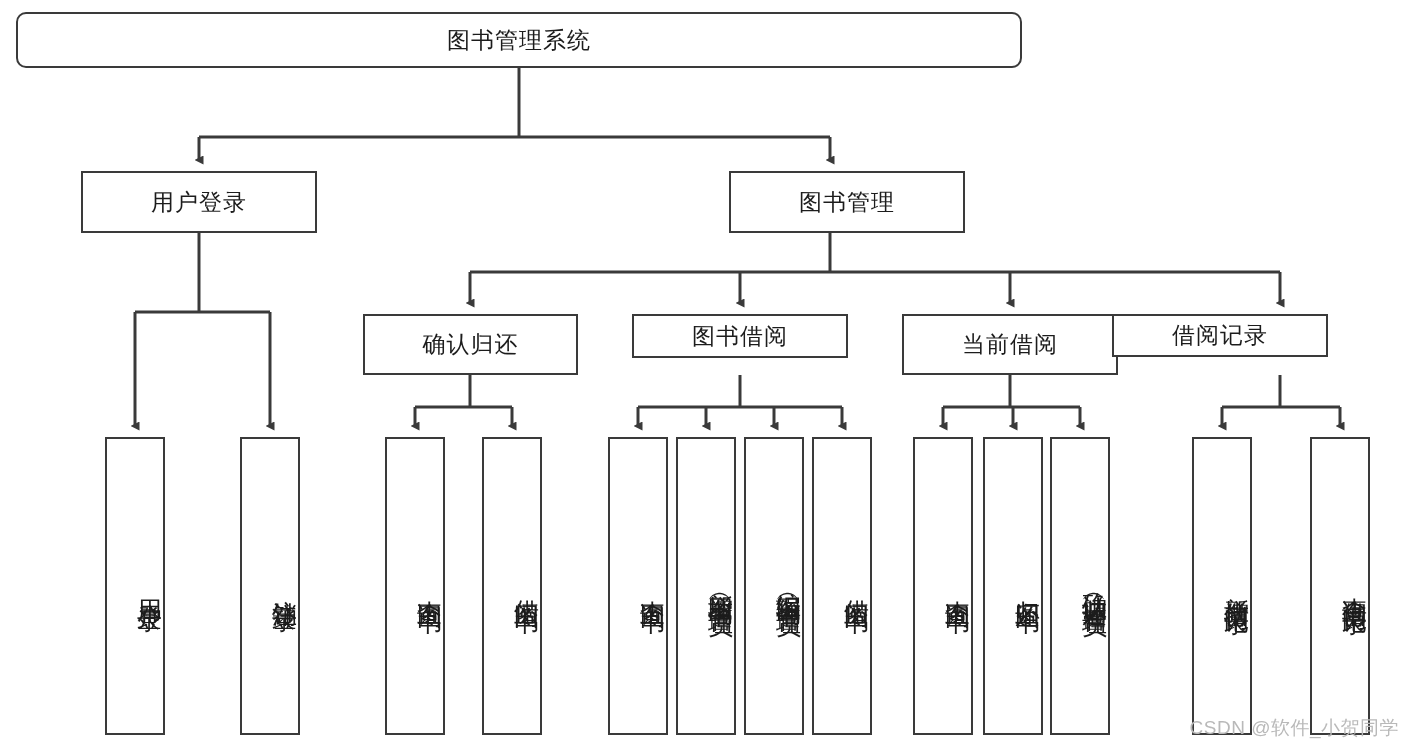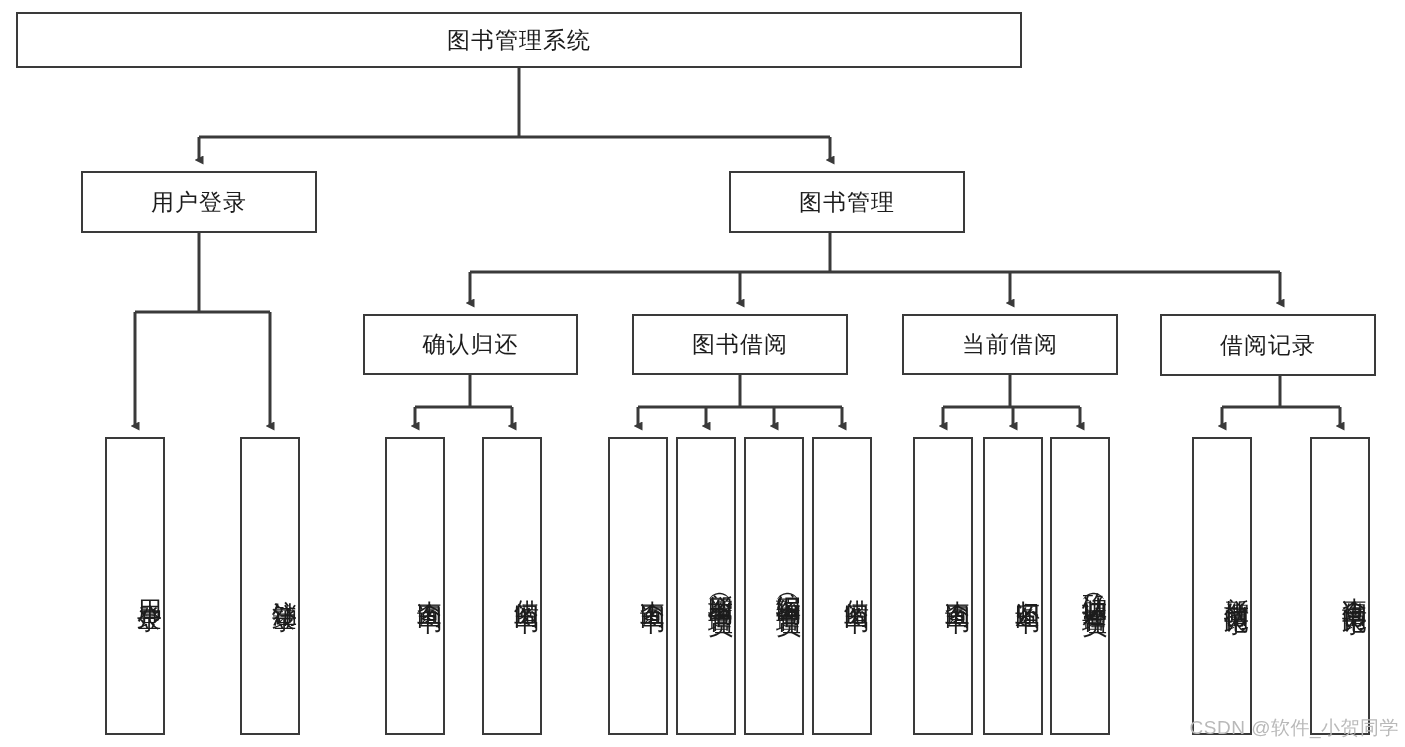--- a/index.html
+++ b/index.html
@@ -114,41 +114,41 @@
       <path d="M1013,407 L1013,426" marker-end="url(#arrowhead)"></path>
       <path d="M1080,407 L1080,426" marker-end="url(#arrowhead)"></path>
 
       <path d="M1280,375 L1280,407"></path>
       <path d="M1222,407 L1340,407"></path>
       <path d="M1222,407 L1222,426" marker-end="url(#arrowhead)"></path>
       <path d="M1340,407 L1340,426" marker-end="url(#arrowhead)"></path>
     </g>
   </svg>
 
-  <div class="node node-h" style="left:16px; top:12px; width:1006px; height:56px;">
+  <div class="node node-h" style="left:16px; top:12px; width:1006px; height:56px;border-radius:10px;">
     <span>图书管理系统</span>
   </div>
 
   <div class="node node-h" style="left:81px; top:171px; width:236px; height:62px;">
     <span>用户登录</span>
   </div>
   <div class="node node-h" style="left:712px; top:171px; width:236px; height:62px;margin-left:17px;">
     <span>图书管理</span>
   </div>
 
   <div class="node node-h" style="left:363px; top:314px; width:215px; height:61px;">
     <span>确认归还</span>
   </div>
-  <div class="node node-h" style="left:632px; top:314px; width:216px; height:61px;">
+  <div class="node node-h" style="left:632px; top:314px; width:216px; height:44px;">
     <span>图书借阅</span>
   </div>
   <div class="node node-h" style="left:902px; top:314px; width:216px; height:61px;">
     <span>当前借阅</span>
   </div>
-  <div class="node node-h" style="left:1160px; top:314px; width:216px; height:62px;">
+  <div class="node node-h" style="left:1112px; top:314px; width:216px; height:43px;">
     <span>借阅记录</span>
   </div>
 
   <div class="node node-v" style="left:105px; top:437px; width:60px; height:298px;">
     <span>用户登录</span>
   </div>
   <div class="node node-v" style="left:240px; top:437px; width:60px; height:298px;">
     <span>注销登录</span>
   </div>
   <div class="node node-v" style="left:385px; top:437px; width:60px; height:298px;">

